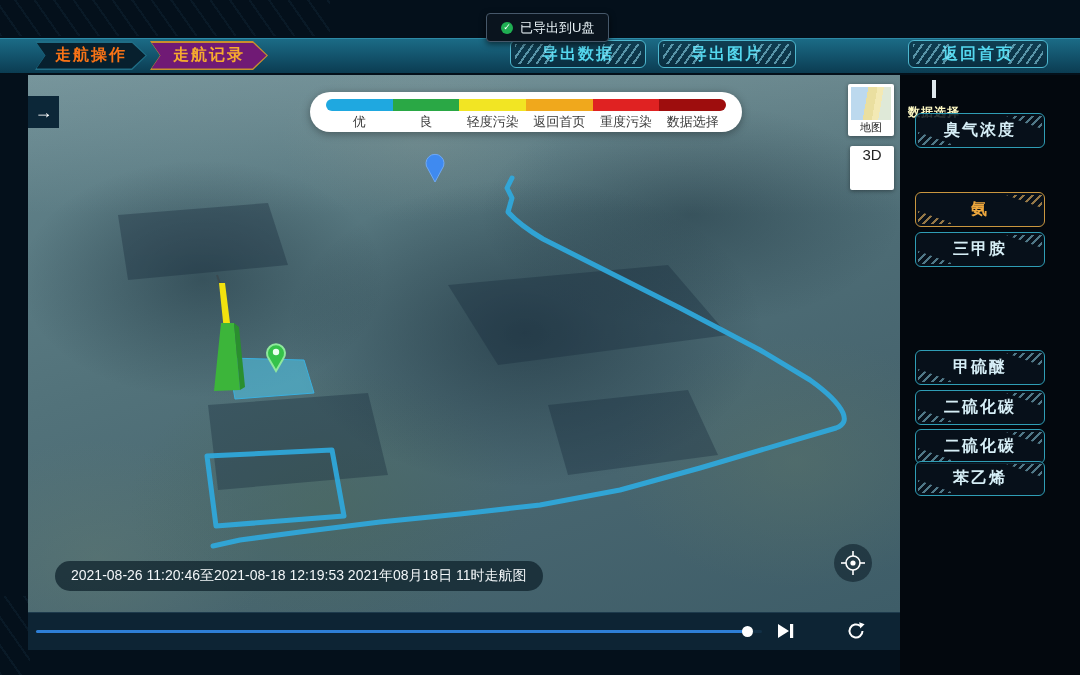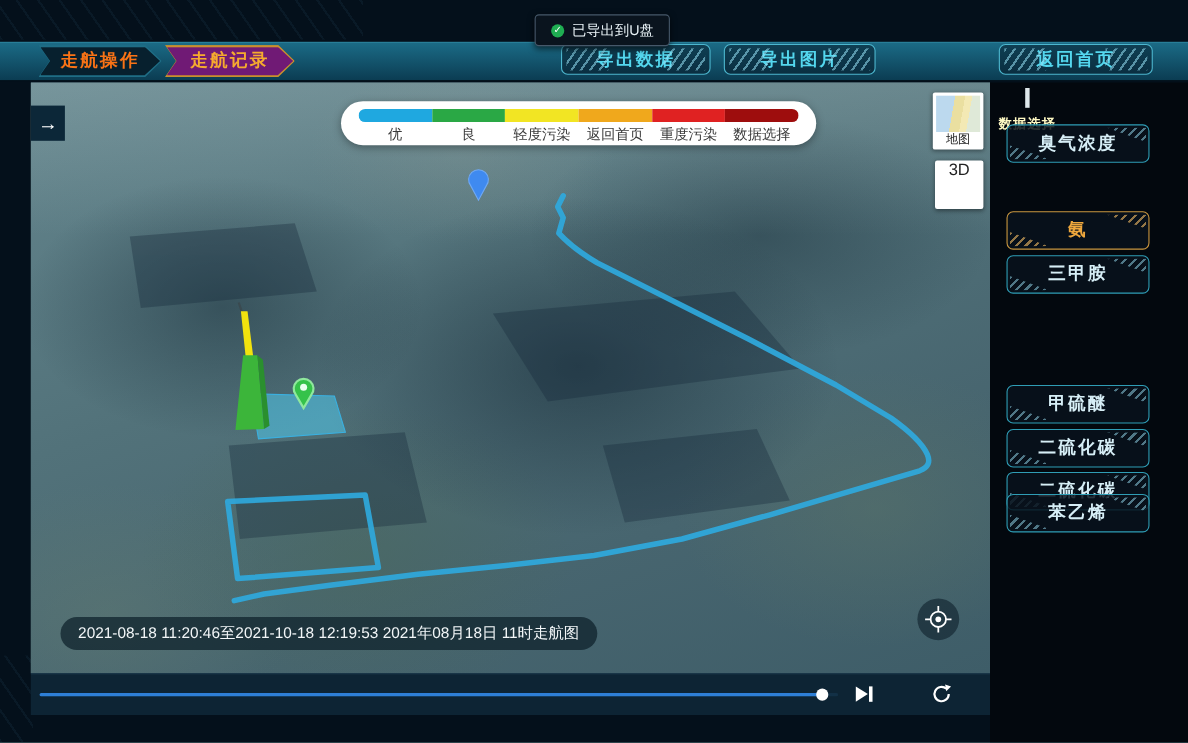--- a/index.html
+++ b/index.html
@@ -218,21 +218,21 @@
 
     <div class="layer-btn">
       <div class="layer-thumb"></div>
       <div class="cap">地图</div>
     </div>
     <div class="mode-btn">
       <span>3D</span>
     </div>
 
     <div class="status-pill">
-      <span>2021-08-18 11:20:46至2021-10-18 12:19:53 2021年08月18日 11时走航图</span>
+      <span>2021-08-26 11:20:46至2021-08-18 12:19:53 2021年08月18日 11时走航图</span>
     </div>
 
     <div class="locate-btn">
       <svg width="26" height="26" viewBox="0 0 26 26">
         <circle cx="13" cy="13" r="7" fill="none" stroke="#fff" stroke-width="1.6"></circle>
         <circle cx="13" cy="13" r="2.6" fill="#fff"></circle>
         <line x1="13" y1="1" x2="13" y2="6" stroke="#fff" stroke-width="1.6"></line>
         <line x1="13" y1="20" x2="13" y2="25" stroke="#fff" stroke-width="1.6"></line>
         <line x1="1" y1="13" x2="6" y2="13" stroke="#fff" stroke-width="1.6"></line>
         <line x1="20" y1="13" x2="25" y2="13" stroke="#fff" stroke-width="1.6"></line>
@@ -275,17 +275,17 @@
       </div>
     <div class="side-btn" style="top:275px">
         <span>甲硫醚</span>
       </div>
     <div class="side-btn" style="top:315px">
         <span>二硫化碳</span>
       </div>
     <div class="side-btn" style="top:354px">
         <span>二硫化碳</span>
       </div>
-    <div class="side-btn" style="top:374px">
+    <div class="side-btn" style="top:386px">
         <span>苯乙烯</span>
       </div>
   </div>
 </div>
 
 </body></html>

